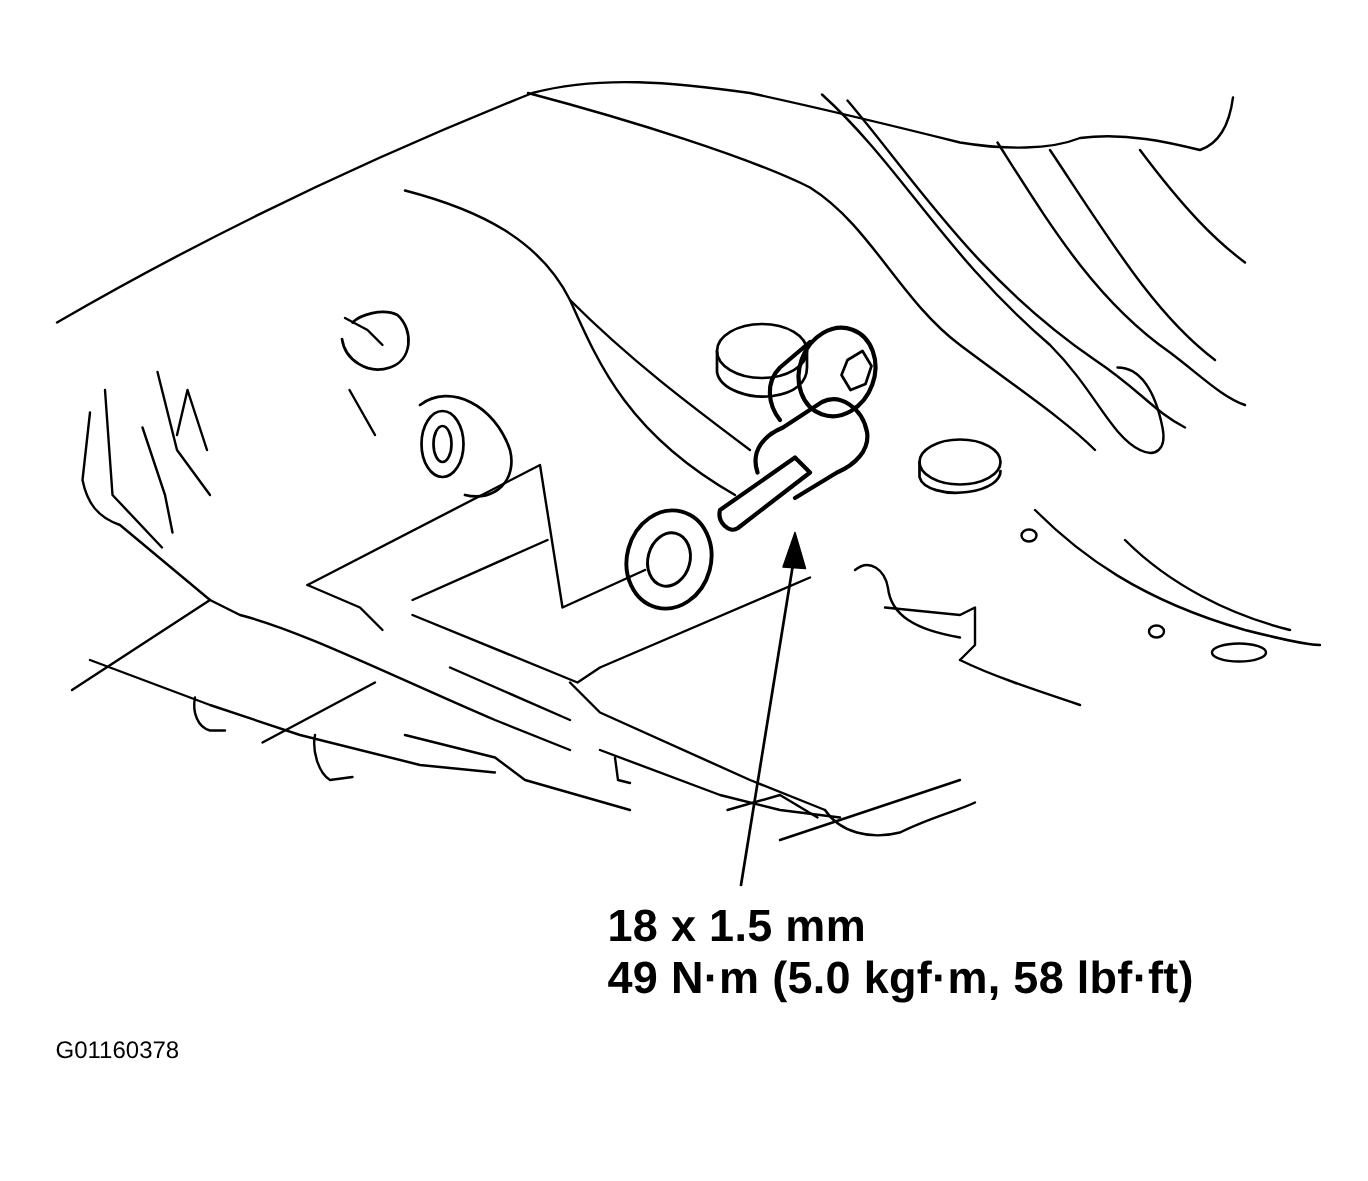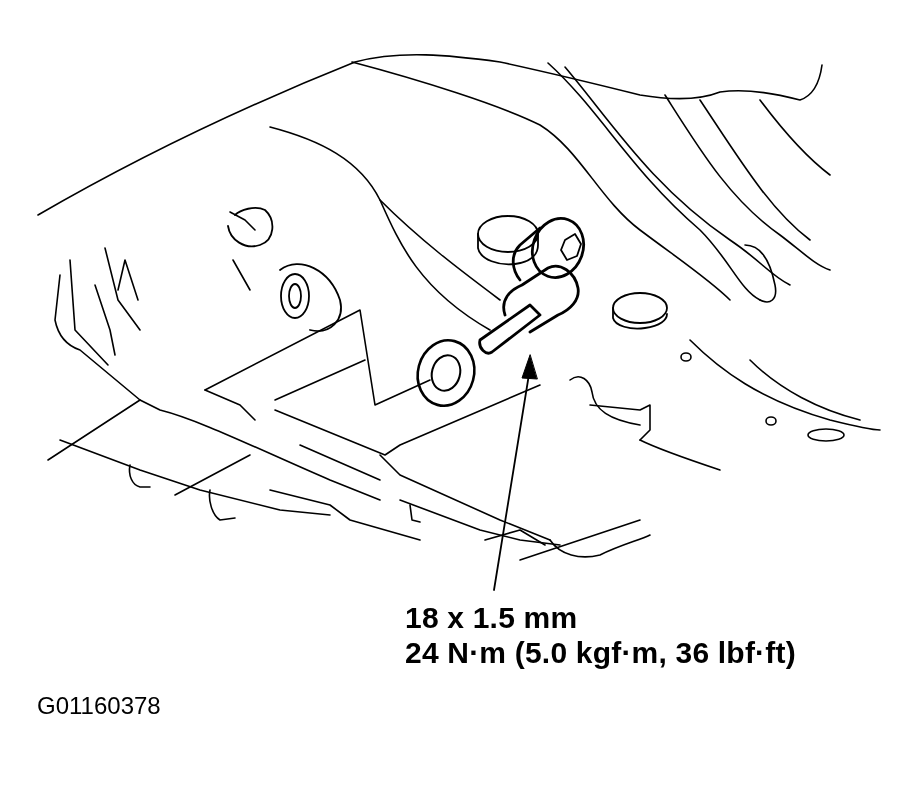--- a/index.html
+++ b/index.html
@@ -1,21 +1,21 @@
 <!DOCTYPE html>
 <html><head>
 <meta charset="utf-8">
 <style>
   html, body { margin:0; padding:0; background:#ffffff; }
   body { width:912px; height:787px; position:relative; overflow:hidden; font-family:"Liberation Sans", sans-serif; }
   #drawing { position:absolute; left:0; top:0; width:912px; height:787px; }
   .spec { position:absolute; left:405px; font-weight:bold; font-size:30px; color:#000; letter-spacing:0.2px; line-height:1; }
   #spec-size { top:603px; }
   #spec-torque { top:638px; }
-  #figure-id { position:absolute; left:37px; top:692px; font-size:24px; color:#000; }
+  #figure-id { position:absolute; left:37px; top:692px; font-size:16px; color:#000; }
   svg path, svg line, svg ellipse, svg polyline, svg polygon { fill:none; stroke:#000; stroke-linejoin:round; stroke-linecap:round; }
 </style>
 </head>
 <body>
 
 <svg id="drawing" viewBox="0 0 912 787" xmlns="http://www.w3.org/2000/svg">
 
   <g stroke-width="1.6">
     <path d="M38,215 C150,150 260,100 355,62 C400,50 450,55 500,62 C560,75 600,85 640,95 C670,100 700,100 720,92 C750,88 780,95 800,100 C815,95 820,80 822,65"></path>
     <path d="M352,62 C420,80 500,105 540,125 C580,150 600,200 640,230 C680,260 710,280 730,300"></path>
@@ -103,14 +103,14 @@
     <ellipse cx="771" cy="421" rx="5" ry="4"></ellipse>
     <ellipse cx="826" cy="435" rx="18" ry="6"></ellipse>
     <path d="M745,245 C760,245 770,260 775,285 C778,300 770,305 760,300"></path>
     <path d="M570,380 C580,372 590,380 592,392 C594,410 610,420 640,425"></path>
     <path d="M590,405 L640,410 L650,405 L650,430 L640,440"></path>
     <path d="M640,440 C660,450 690,460 720,470"></path>
   </g>
 </svg>
 
 <div id="spec-size" class="spec">18 x 1.5 mm</div>
-<div id="spec-torque" class="spec">24 N·m (5.0 kgf·m, 36 lbf·ft)</div>
+<div id="spec-torque" class="spec">49 N·m (5.0 kgf·m, 58 lbf·ft)</div>
 <div id="figure-id">G01160378</div>
 
 </body></html>

